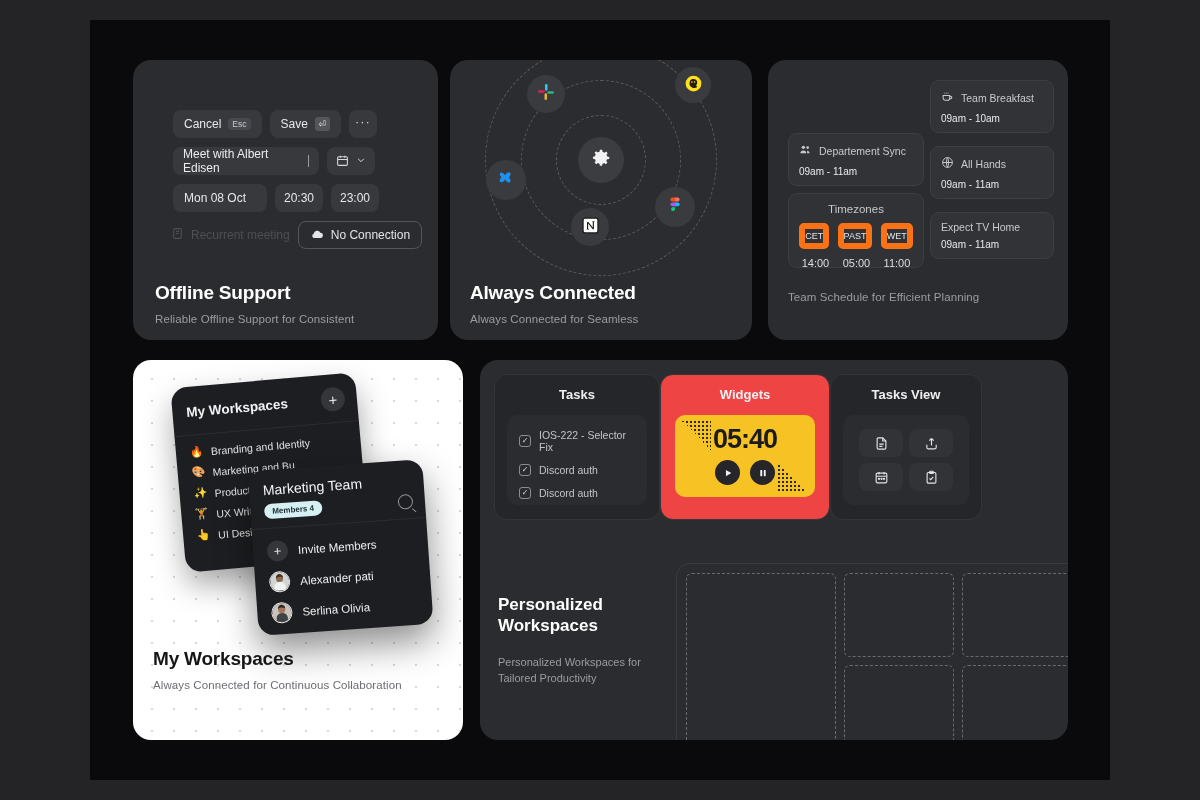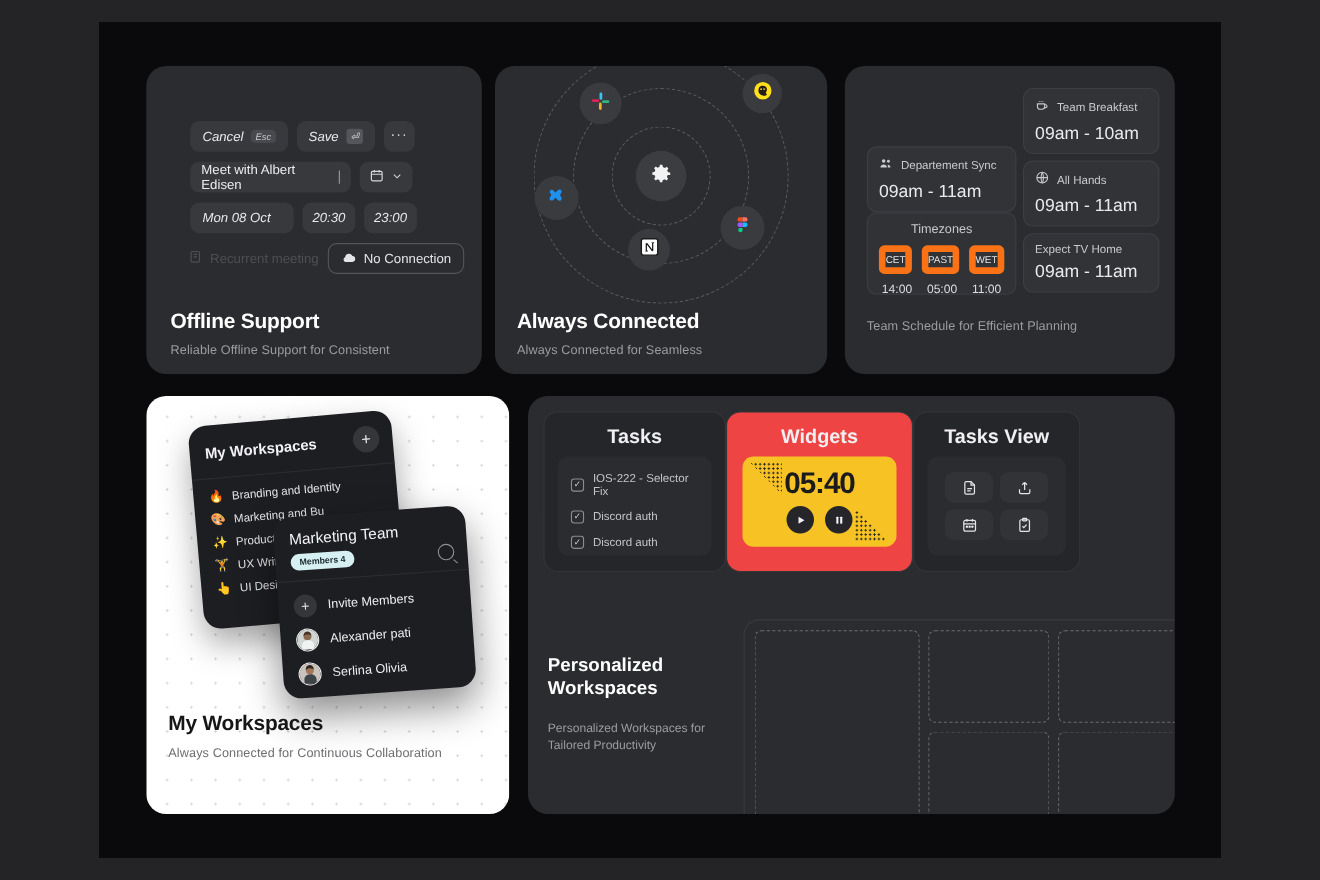--- a/index.html
+++ b/index.html
@@ -40,21 +40,20 @@
   #card-offline { left: 43px; top: 40px; width: 305px; height: 280px; }
   .row { display: flex; gap: 8px; align-items: center; }
   .pill {
     background: #38393d;
     border-radius: 8px;
     color: #e8e8ea;
     font-size: 12px;
     display: flex; align-items: center; gap: 7px;
     padding: 0 11px; height: 28px;
     white-space: nowrap;
-    font-style: italic;
   }
   .kbd {
     background: #48494e;
     border-radius: 4px;
     font-size: 8.5px;
     color: #c8c9cc;
     padding: 2px 4px;
     line-height: 1;
     text-align: center;
   }
@@ -118,21 +117,21 @@
   #card-schedule { left: 678px; top: 40px; width: 300px; height: 280px; }
   .ev {
     position: absolute;
     background: #323337;
     border: 1px solid #3e3f44;
     border-radius: 9px;
     padding: 8px 10px;
   }
   .ev-head { display: flex; align-items: center; gap: 7px; }
   .ev-name { color: #c9cacd; font-size: 10.5px; }
-  .ev-time { color: #e9eaec; font-size: 16px; margin-top: 6px; }
+  .ev-time { color: #e9eaec; font-size: 10px; margin-top: 6px; }
   .tz-card {
     position: absolute;
     background: #313236; border: 1px solid #3d3e43;
     border-radius: 9px;
   }
   .tz-title { text-align: center; color: #c7c8cb; font-size: 11.5px; padding-top: 9px; }
   .tz-tags { display: flex; justify-content: space-around; margin-top: 8px; padding: 0 6px; }
   .tz-tag {
     border: 6px solid #f97316; border-radius: 5px;
     color: #e3e4e6; font-size: 9px; font-weight: normal;
@@ -217,21 +216,21 @@
   }
 
   
   #card-personalized { left: 390px; top: 340px; width: 588px; height: 380px; }
   .sub-panel {
     position: absolute;
     background: #252629;
     border: 1px solid #343539;
     border-radius: 13px;
   }
-  .sub-title { text-align: center; color: #f0f0f2; font-size: 18px; font-weight: bold; padding-top: 12px; }
+  .sub-title { text-align: center; color: #f0f0f2; font-size: 13px; font-weight: bold; padding-top: 12px; }
   .task-box {
     position: absolute; left: 12px; right: 12px; top: 40px; bottom: 14px;
     background: #2b2c30; border-radius: 10px;
     padding: 14px 12px;
   }
   .task-row { display: flex; align-items: center; gap: 8px; margin-bottom: 11px; color: #c3c4c7; font-size: 10.5px; }
   .cb {
     width: 12px; height: 12px; border-radius: 3px;
     border: 1.2px solid #8c8d91; flex: none;
     display: flex; align-items: center; justify-content: center;

